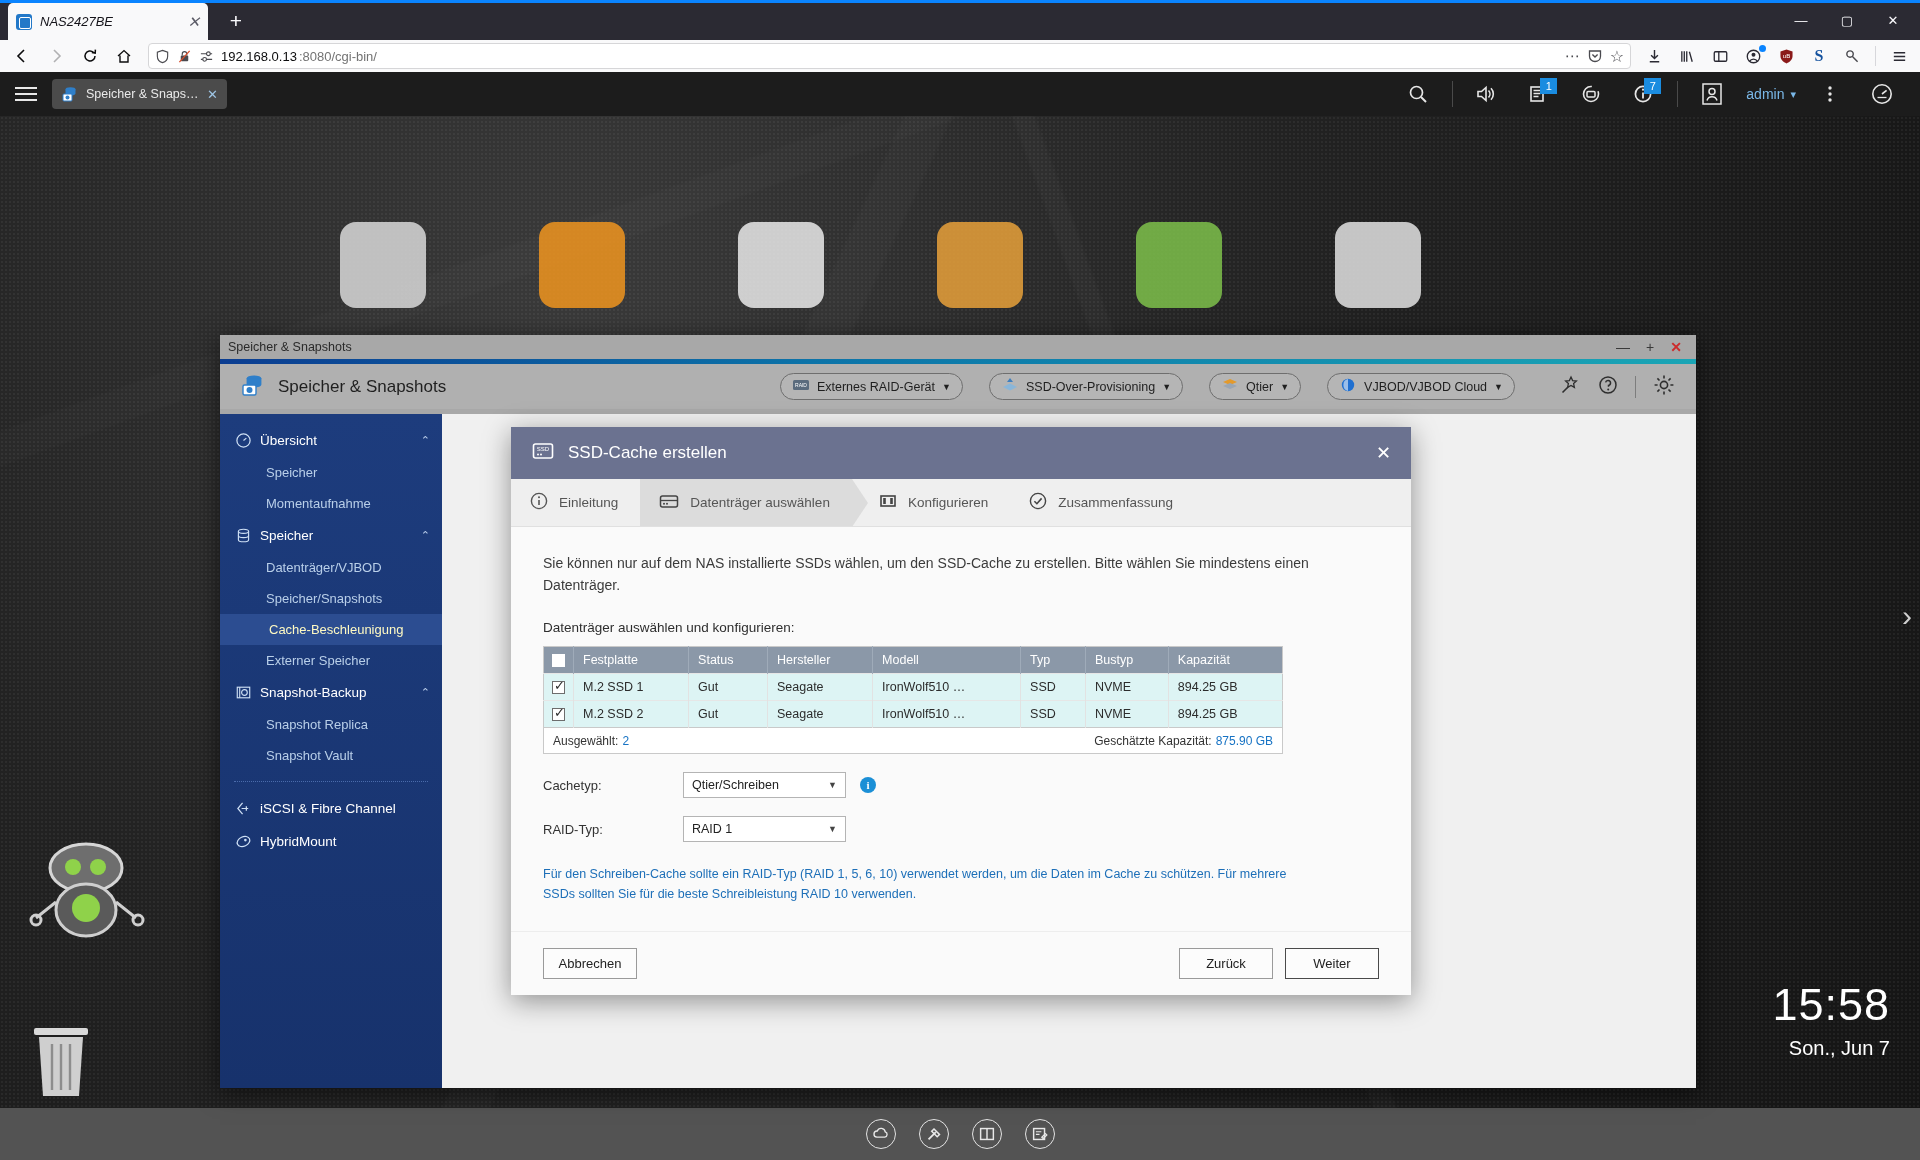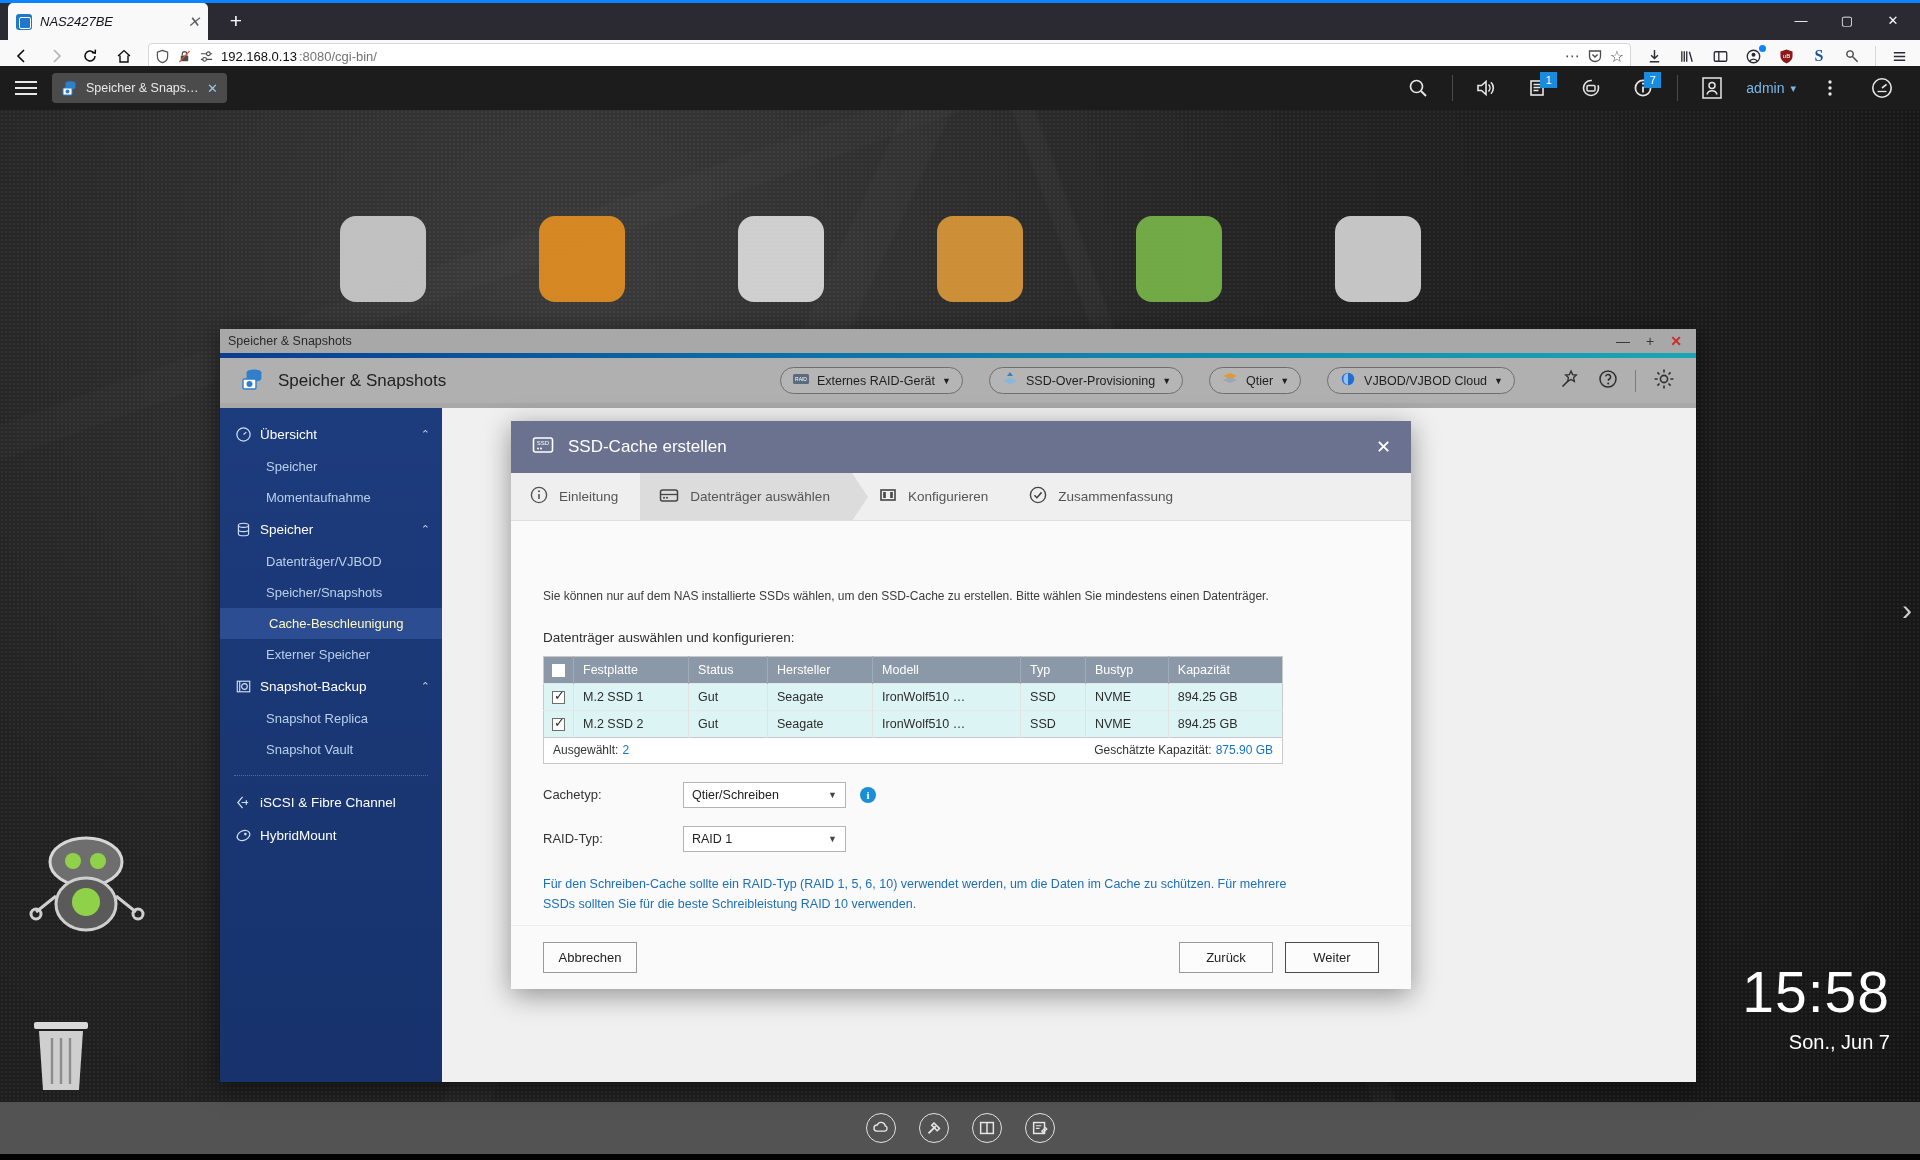--- a/index.html
+++ b/index.html
@@ -36,21 +36,21 @@
     display:flex; align-items:center; padding:0 6px; gap:7px; font-size:13px; }
   .urlbar .host { color:#0c0c0d; }
   .urlbar .path { color:#737373; }
   .urlbar .spacer { flex:1 1 auto; }
   .urlbar .uricon { color:#4a4a4f; display:flex; align-items:center;}
   .ff-tools { display:flex; align-items:center; gap:3px; }
   .ff-tools .tool { width:30px; height:28px; display:flex; align-items:center; justify-content:center; color:#2b2a33; position:relative;}
   .ff-sep { width:1px; height:20px; background:#d7d7db; margin:0 5px; }
 
   
-  .desktop { position:absolute; left:0; top:66px; width:1920px; height:1088px; overflow:hidden;
+  .desktop { position:absolute; left:0; top:72px; width:1920px; height:1088px; overflow:hidden;
      background:
        linear-gradient(125deg, rgba(255,255,255,0.045) 0 2px, transparent 2px 90px),
        linear-gradient(-60deg, rgba(255,255,255,0.035) 0 3px, transparent 3px 160px),
        radial-gradient(circle at 30% 20%, #3a3a3a 0%, #222 45%, #141414 100%);
   }
   .dot-noise{ position:absolute; inset:0;
     background-image: radial-gradient(rgba(255,255,255,0.05) 1px, transparent 1px);
     background-size:4px 4px; }
   .diagonal{position:absolute; inset:0; opacity:.5;
     background:
@@ -77,21 +77,21 @@
 
   
   .appicons { position:absolute; top:150px; left:340px; display:flex; gap:113px; }
   .appicon { width:86px; height:86px; border-radius:16px; opacity:.85; filter:blur(.4px);}
 
   
   .robot { position:absolute; left:28px; bottom:210px; width:120px; height:120px; }
   .trash { position:absolute; left:30px; bottom:60px; width:62px; height:80px;}
 
   .clock { position:absolute; right:30px; bottom:100px; text-align:right; color:#fff; }
-  .clock .time { font-size:57px; font-weight:300; letter-spacing:1px; line-height:1; }
+  .clock .time { font-size:45px; font-weight:300; letter-spacing:1px; line-height:1; }
   .clock .date { font-size:20px; font-weight:300; margin-top:10px; }
 
   .pagedots { position:absolute; left:0; right:0; bottom:94px; display:flex; justify-content:center; gap:40px;}
   .pagedots .d { width:9px; height:9px; border-radius:50%; background:#777; }
   .pagedots .d.active { background:#fff; }
 
   .taskbar { position:absolute; left:0; bottom:0; width:1920px; height:52px; background:#535353; }
   .taskbar .inner { position:absolute; left:0; right:0; top:0; bottom:0; display:flex; align-items:center; justify-content:center; gap:23px;}
   .tb-ic { width:30px; height:30px; border:1.6px solid #e3e3e3; border-radius:50%; display:flex; align-items:center; justify-content:center; color:#e8e8e8; }
 
@@ -130,21 +130,21 @@
      box-shadow:0 6px 26px rgba(0,0,0,.4); }
   .modal-head { height:52px; background:#6b7290; display:flex; align-items:center; padding:0 20px; color:#fff; }
   .modal-head .mtitle { font-size:17px; margin-left:13px;}
   .modal-head .mclose { margin-left:auto; font-size:18px; line-height:1; }
   .steps { height:48px; background:#efefef; display:flex; align-items:stretch; border-bottom:1px solid #e0e0e0;}
   .step { display:flex; align-items:center; gap:10px; padding:0 22px 0 18px; font-size:13.5px; color:#555; position:relative;}
   .step.active { background:#dcdcdc; }
   .step.active::after{ content:""; position:absolute; right:-16px; top:0; width:0; height:0;
     border-top:24px solid transparent; border-bottom:24px solid transparent; border-left:16px solid #dcdcdc; z-index:2;}
   .modal-body { padding:26px 32px 0 32px; }
-  .intro { font-size:12px; color:#3b3b3b; line-height:1.55; max-width:790px;margin-top:40px;}
+  .intro { font-size:14px; color:#3b3b3b; line-height:1.55; max-width:790px;}
   .sublabel { font-size:13.5px; color:#2e2e2e; margin-top:24px; margin-bottom:11px;}
 
   table.disks { border-collapse:collapse; width:740px; border:1px solid #c9c9c9; background:#fff;}
   table.disks th { background:#8b98a8; color:#fff; font-weight:normal; font-size:12.5px; text-align:left;
      padding:6px 9px; border-right:1px solid #9fabb9; height:26px;}
   table.disks th:last-child{border-right:none;}
   table.disks td { font-size:12.5px; color:#2c2c2c; padding:6px 9px; border-right:1px solid #e2e2e2; border-top:1px solid #e6e6e6; height:16px;}
   table.disks td:last-child{border-right:none;}
   table.disks tr.sel td { background:#ddf4f4; }
   .cbcell { width:30px; text-align:center !important; padding:0 !important;}

